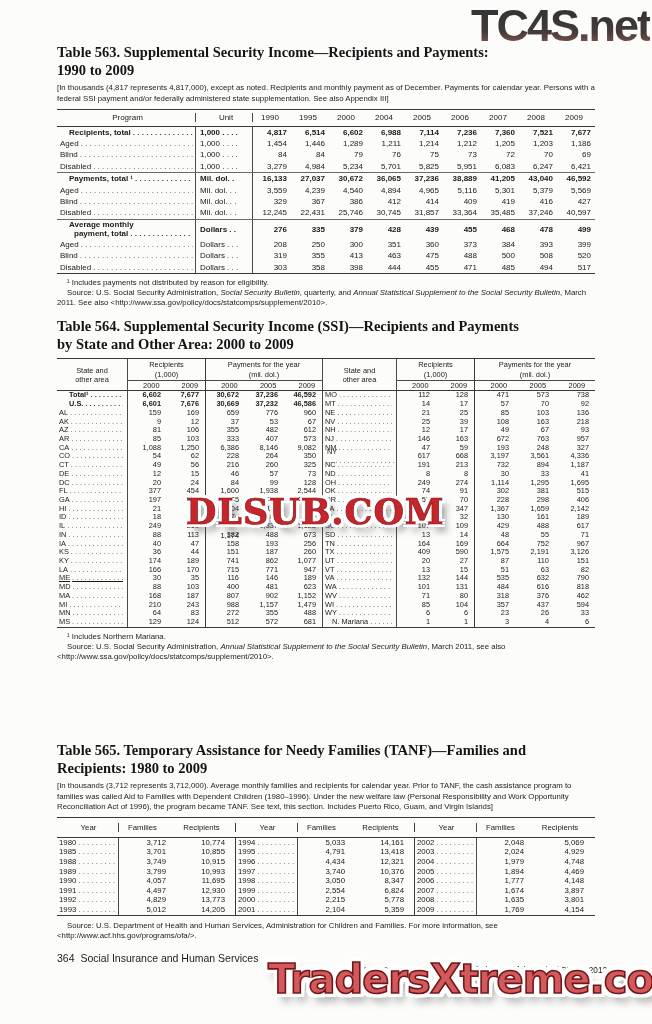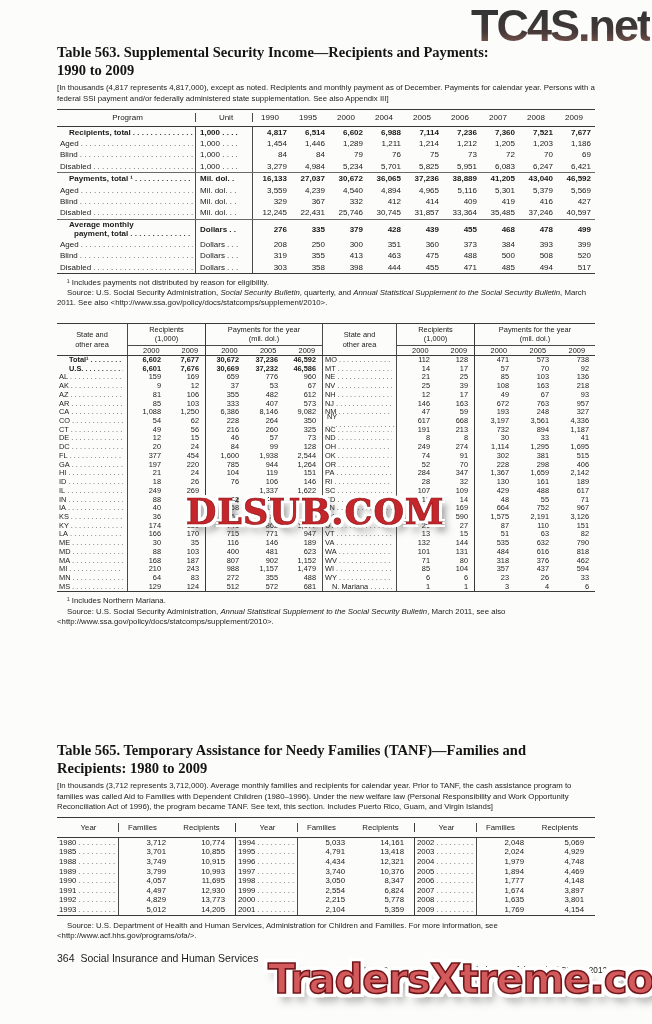--- a/index.html
+++ b/index.html
@@ -208,21 +208,21 @@
           <div class="cell c-yr num">5,569</div>
         </div>
         <div class="row brow">
           <div class="cell c-lab br1 lblcell">
             <span>Blind</span>
             <span class="dots"> . . . . . . . . . . . . . . . . . . . . . . . . . . . . . . . . . . . . . . . . . . . . . . . . . . . . . . . . . . . .</span>
           </div>
           <div class="cell c-unit br1">Mil. dol. . .</div>
           <div class="cell c-yr num">329</div>
           <div class="cell c-yr num">367</div>
-          <div class="cell c-yr num">332</div>
+          <div class="cell c-yr num">386</div>
           <div class="cell c-yr num">412</div>
           <div class="cell c-yr num">414</div>
           <div class="cell c-yr num">409</div>
           <div class="cell c-yr num">419</div>
           <div class="cell c-yr num">416</div>
           <div class="cell c-yr num">427</div>
         </div>
         <div class="row brow">
           <div class="cell c-lab br1 lblcell">
             <span>Disabled</span>
@@ -305,20 +305,24 @@
           <div class="cell c-yr num">485</div>
           <div class="cell c-yr num">494</div>
           <div class="cell c-yr num">517</div>
         </div>
       </div>
     <div class="fnote">¹ Includes payments not distributed by reason for eligibility.</div>
     <div class="src"><span>Source: U.S. Social Security Administration, </span><i>Social Security Bulletin</i><span>, quarterly, and </span><i>Annual Statistical Supplement to the Social Security Bulletin</i><span>, March 2011. See also &lt;http://www.ssa.gov/policy/docs/statcomps/supplement/2010&gt;.</span></div>
   </div>
 
   <div class="content" style="top:318px;">
+    <div class="tbl-title">
+      <div>Table 564. Supplemental Security Income (SSI)—Recipients and Payments</div>
+      <div>by State and Other Area: 2000 to 2009</div>
+    </div>
     <div class="grid t564" style="margin-top:5px;">
         <div class="ghdr" style="height: 31px;">
           <div class="gblock br1" style="width: 71px;">
             <div class="glabel" style="white-space: pre-line;">State and
 other area</div>
           </div>
           <div class="gblock br2" style="width: 78px;">
             <div class="glabel gline">
               <div>
                 <div>Recipients</div>
@@ -787,21 +791,21 @@
             <span>VT</span>
             <span class="dots"> . . . . . . . . . . . . . . . . . . . . . . . . . . . . . . . . . . . . . . . . . . . . . . . . . . . . . . . . . . . .</span>
           </div>
           <div class="cell num " style="width: 39px;">13</div>
           <div class="cell num br2" style="width: 39px;">15</div>
           <div class="cell num " style="width: 40px;">51</div>
           <div class="cell num " style="width: 40px;">63</div>
           <div class="cell num " style="width: 40px;">82</div>
         </div>
         <div class="row brow">
-          <div class="cell c-st br1 lblcell" style="width: 71px;">
+          <div class="cell c-st br1 lblcell" style="width: 71px; text-decoration: underline;">
             <span>ME</span>
             <span class="dots"> . . . . . . . . . . . . . . . . . . . . . . . . . . . . . . . . . . . . . . . . . . . . . . . . . . . . . . . . . . . .</span>
           </div>
           <div class="cell num " style="width: 39px;">30</div>
           <div class="cell num br2" style="width: 39px;">35</div>
           <div class="cell num " style="width: 39px;">116</div>
           <div class="cell num " style="width: 39px;">146</div>
           <div class="cell num br1" style="width: 39px;">189</div>
           <div class="cell c-st br1 lblcell" style="width: 74px;">
             <span>VA</span>

